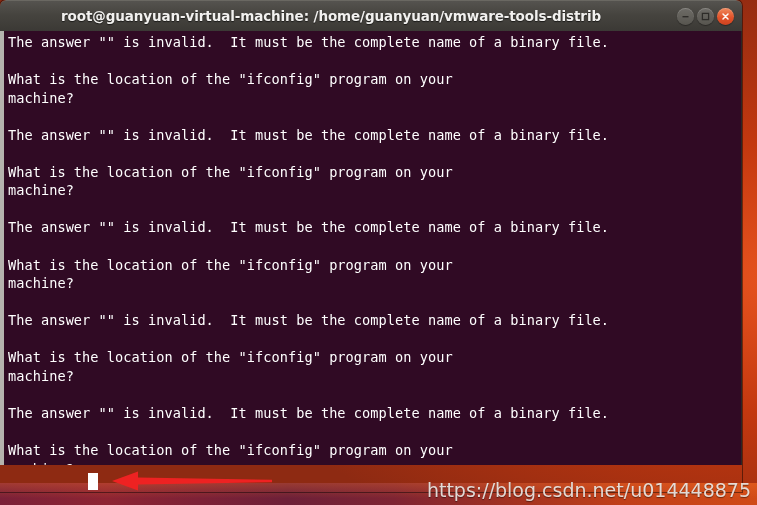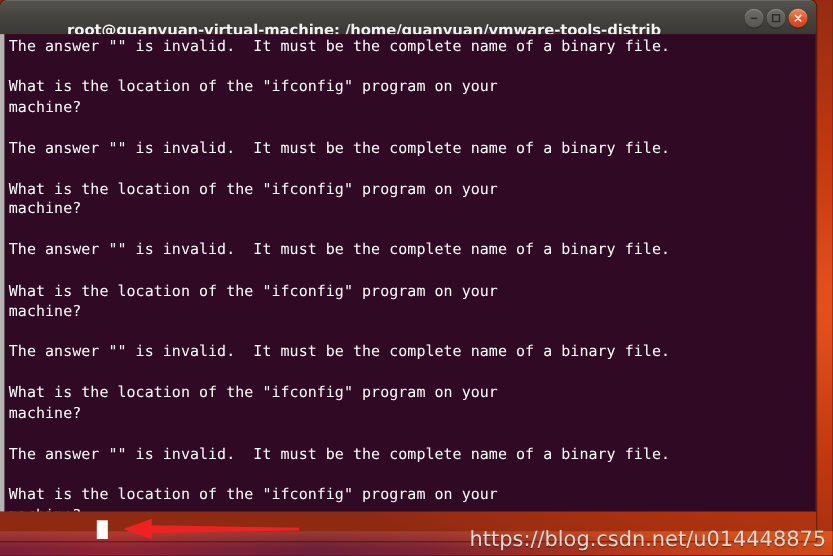--- a/index.html
+++ b/index.html
@@ -48,21 +48,21 @@
   #titlebar {
     position: relative;
     height: 31px;
     background: linear-gradient(180deg, #55534f 0%, #46443f 45%, #3b3935 100%);
     border-radius: 6px 6px 0 0;
     border-top: 1px solid #6a6862;
     box-sizing: border-box;
   }
   #title-text {
     position: absolute;
-    left: 0; right: 0; top: 12px;
+    left: 0; right: 0; top: 0;
     line-height: 30px;
     text-align: center;
     color: #f2f1ef;
     font-size: 13.5px;
     font-weight: bold;
     font-family: "DejaVu Sans", sans-serif;
     text-shadow: 0 1px 1px rgba(0,0,0,0.6);
     letter-spacing: -0.1px;
     padding-right: 80px;
     box-sizing: border-box;

